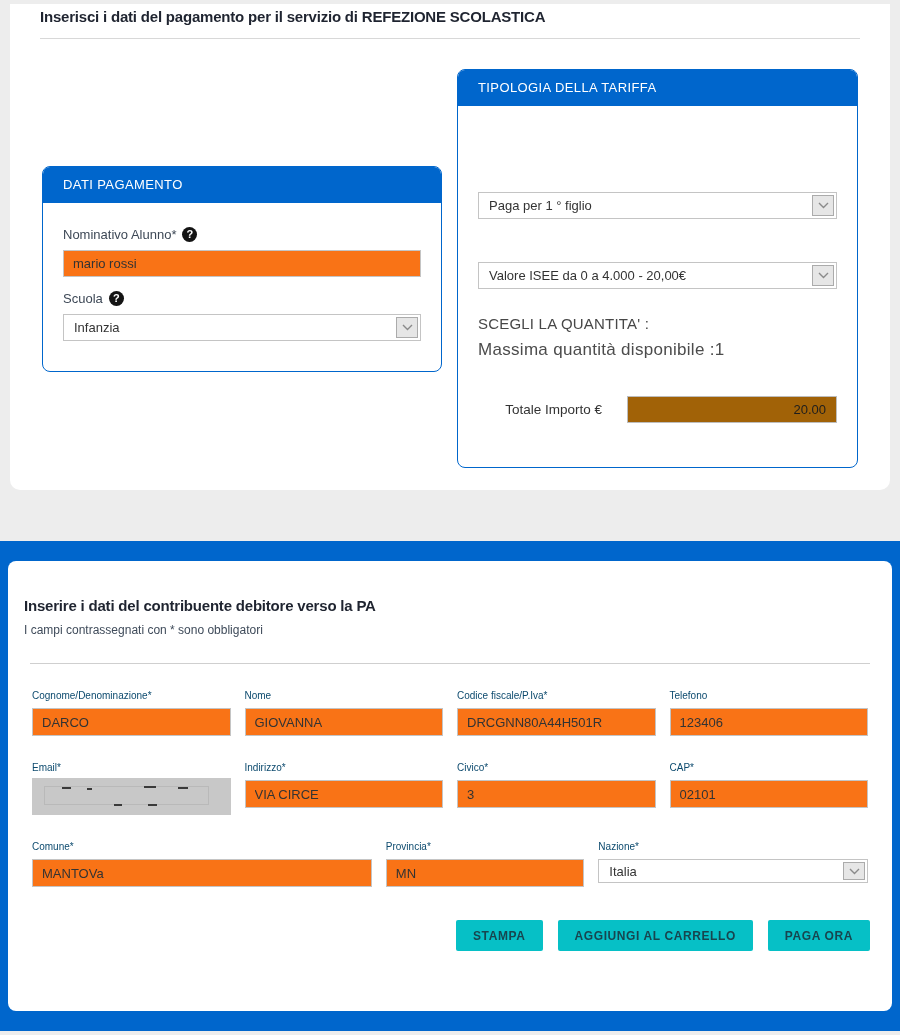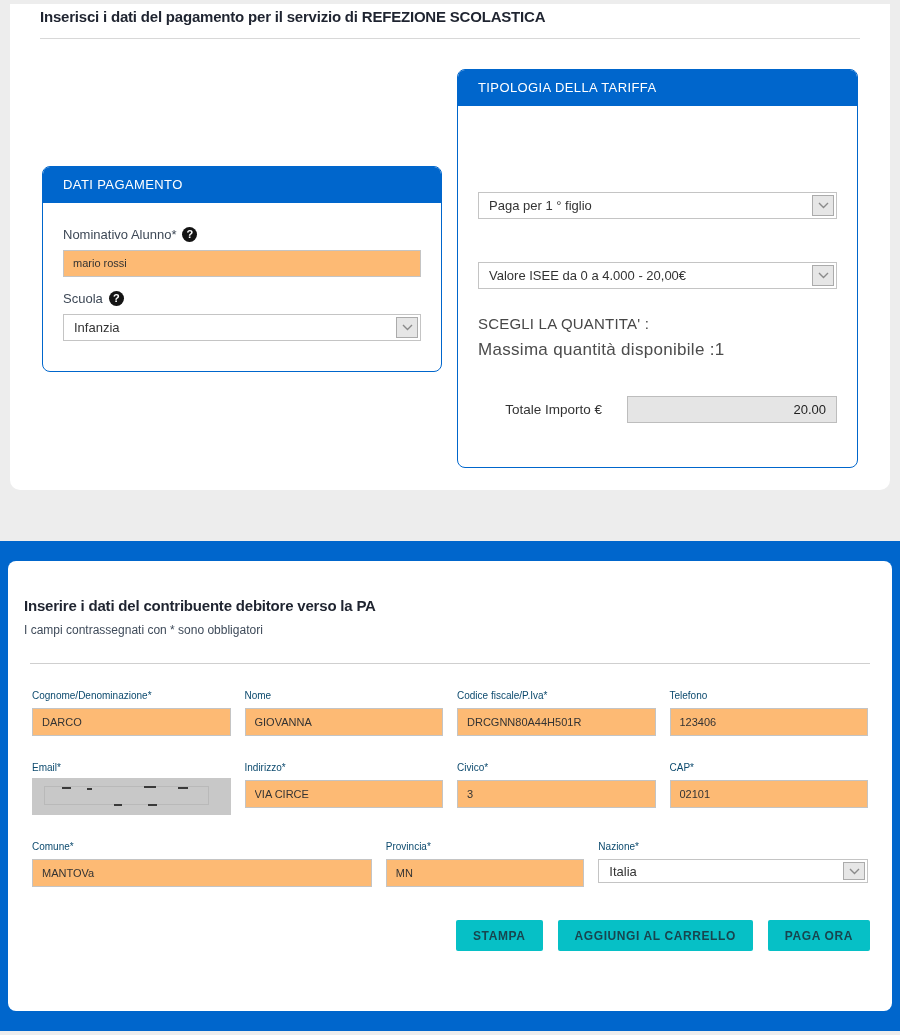--- a/index.html
+++ b/index.html
@@ -39,22 +39,22 @@
     font-size:13px; color:#3d4856; display:flex; align-items:center; gap:6px;
   }
   .help-icon {
     width:15px; height:15px; border-radius:50%;
     background:#141414; color:#fff; font-size:11px; font-weight:bold;
     line-height:15px; text-align:center; display:inline-block;
     cursor:pointer;
   }
   .text-input {
     width:100%; height:27px; margin-top:8px;
-    border:1px solid #c4c4c4; font-size:11px; color:#333;
-    padding:0 9px; font-family:"Liberation Sans", sans-serif; background:#fdba74;
+    border:1px solid #c4c4c4; font-size:13px; color:#333;
+    padding:0 9px; font-family:"Liberation Sans", sans-serif; background:#f97316;
   }
   .mt14 { margin-top:14px; }
 
   
   .sel {
     position:relative; height:27px; margin-top:8px;
     border:1px solid #c4c4c4; background:#fff;
     font-size:13px; color:#333;
     display:flex; align-items:center; padding:0 34px 0 10px;
     cursor:pointer;
@@ -65,21 +65,21 @@
     display:flex; align-items:center; justify-content:center;
   }
 
   
   .sel-gap { margin-top:43px; }
   .qty-label { margin-top:26px; font-size:15px; color:#474747; letter-spacing:0.2px; }
   .qty-max   { margin-top:8px; font-size:17px; color:#4c4c4c; letter-spacing:0.3px; }
   .total-row { margin-top:36px; display:flex; align-items:center; justify-content:flex-end; }
   .total-label { font-size:13.5px; color:#333; margin-right:25px; }
   .total-value {
-    width:210px; height:27px; background:#e5e5e5; border:1px solid #bdbdbd;
+    width:210px; height:27px; background:#a16207; border:1px solid #bdbdbd;
     text-align:right; line-height:25px; padding:0 10px; font-size:13px; color:#1e1e1e;
   }
 
   
   .gray-gap { height:51px; background:#ededed; }
   .bottom-section { background:#0066cc; padding:20px 8px; height:490px; }
   .bottom-card {
     background:#fff; border-radius:8px; height:450px;
     padding:36px 16px 0;
   }

